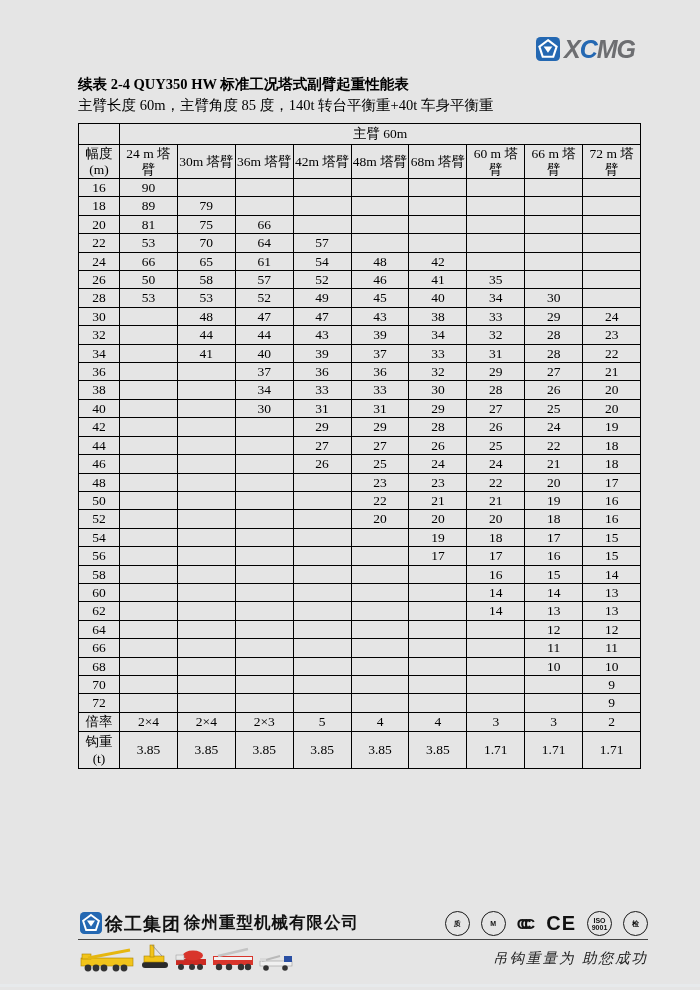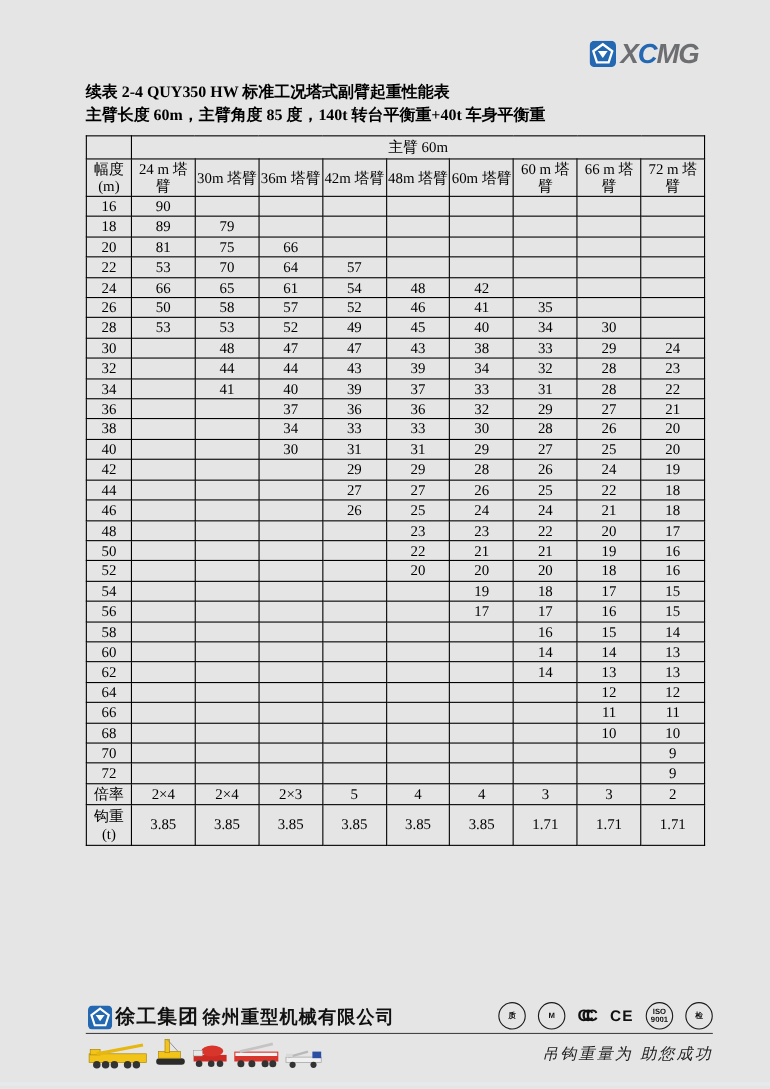--- a/index.html
+++ b/index.html
@@ -9,49 +9,49 @@
   
   .brand{position:absolute;top:37px;left:536px;display:flex;align-items:center;gap:4px;}
   .brand-icon{width:24px;height:24px;display:block;}
   .brand-word{font-family:"Liberation Sans","DejaVu Sans",sans-serif;font-weight:bold;
               font-style:italic;font-size:25px;letter-spacing:-1px;line-height:24px;}
   .brand-word .g{color:#6d6e71;} .brand-word .b{color:#2468b2;}
 
   
   .content{position:absolute;left:78px;top:74px;width:564px;}
   .doc-title{font-size:14.5px;font-weight:bold;line-height:21px;}
-  .doc-subtitle{font-size:14.5px;font-weight:bold;line-height:21px;margin-bottom:7px;}
+  .doc-subtitle{font-size:14.5px;font-weight:normal;line-height:21px;margin-bottom:7px;}
 
   
   table.load{border-collapse:collapse;table-layout:fixed;width:562px;}
   table.load td{border:1px solid #000;text-align:center;vertical-align:middle;
                 font-size:13.5px;padding:0;overflow:hidden;}
   tr.hd1 td{height:20px;}
   tr.hd2 td{height:33px;line-height:16px;}
   tr.dr  td{height:17.4px;line-height:17.4px;}
   tr.fr  td{height:18px;line-height:18px;}
   tr.fr3 td{height:36px;line-height:17px;}
   td.ml{line-height:16px;}
 
   
   .note{font-size:13.5px;margin-top:3px;letter-spacing:0.2px;}
 
   
   .footer-bar{position:absolute;left:78px;top:911px;width:570px;height:28px;}
-  .company{position:absolute;left:2px;top:1px;display:flex;align-items:flex-end;gap:3px;}
+  .company{position:absolute;left:2px;top:1px;display:flex;align-items:flex-start;gap:3px;}
   .company-icon{width:22px;height:22px;display:block;}
   .company-group{font-family:"Liberation Sans","DejaVu Sans",sans-serif;font-weight:900;
                  font-size:18px;letter-spacing:1px;color:#111;}
   .company-name{font-weight:bold;font-size:16.5px;color:#111;letter-spacing:1px;}
   .certs{position:absolute;right:0;top:0;display:flex;align-items:center;gap:11px;}
   .cert{width:25px;height:25px;border:1.6px solid #1a1a1a;border-radius:50%;
         display:flex;align-items:center;justify-content:center;
         font-family:"Liberation Sans",sans-serif;font-weight:bold;font-size:7px;
         text-align:center;line-height:7px;color:#111;box-sizing:border-box;}
-  .cert.noring{border:none;border-radius:0;font-size:14px;letter-spacing:1px;width:auto;text-align:center;}
+  .cert.noring{border:none;border-radius:0;font-size:20px;letter-spacing:1px;width:auto;text-align:center;}
   .cert.ccc{border:none;font-size:15px;letter-spacing:-7px;padding-right:7px;width:auto;font-weight:900;}
   .footer-rule{position:absolute;left:78px;top:939px;width:570px;height:0;border-top:1.5px solid #444;}
   .trucks{position:absolute;left:80px;top:944px;}
   .tagline{position:absolute;right:52px;top:949px;font-size:14.5px;font-style:italic;
            color:#222;letter-spacing:2px;font-family:"DejaVu Serif","Liberation Serif",serif;}
   .page-edge{position:absolute;left:0;top:984px;width:700px;height:3px;background:#e7eaec;}
 </style>
 </head>
 <body>
 
@@ -80,21 +80,21 @@
             <td></td>
             <td colspan="9">主臂 60m</td>
           </tr>
           <tr class="hd2">
             <td class="ml">幅度<br>(m)</td>
             <td class="ml">24 m 塔臂</td>
             <td class="ml">30m 塔臂</td>
             <td class="ml">36m 塔臂</td>
             <td class="ml">42m 塔臂</td>
             <td class="ml">48m 塔臂</td>
-            <td class="ml">60m 塔臂</td>
+            <td class="ml">68m 塔臂</td>
             <td class="ml">60 m 塔臂</td>
             <td class="ml">66 m 塔臂</td>
             <td class="ml">72 m 塔臂</td>
           </tr>
           <tr class="dr">
             <td>16</td>
             <td>90</td>
             <td></td>
             <td></td>
             <td></td>

